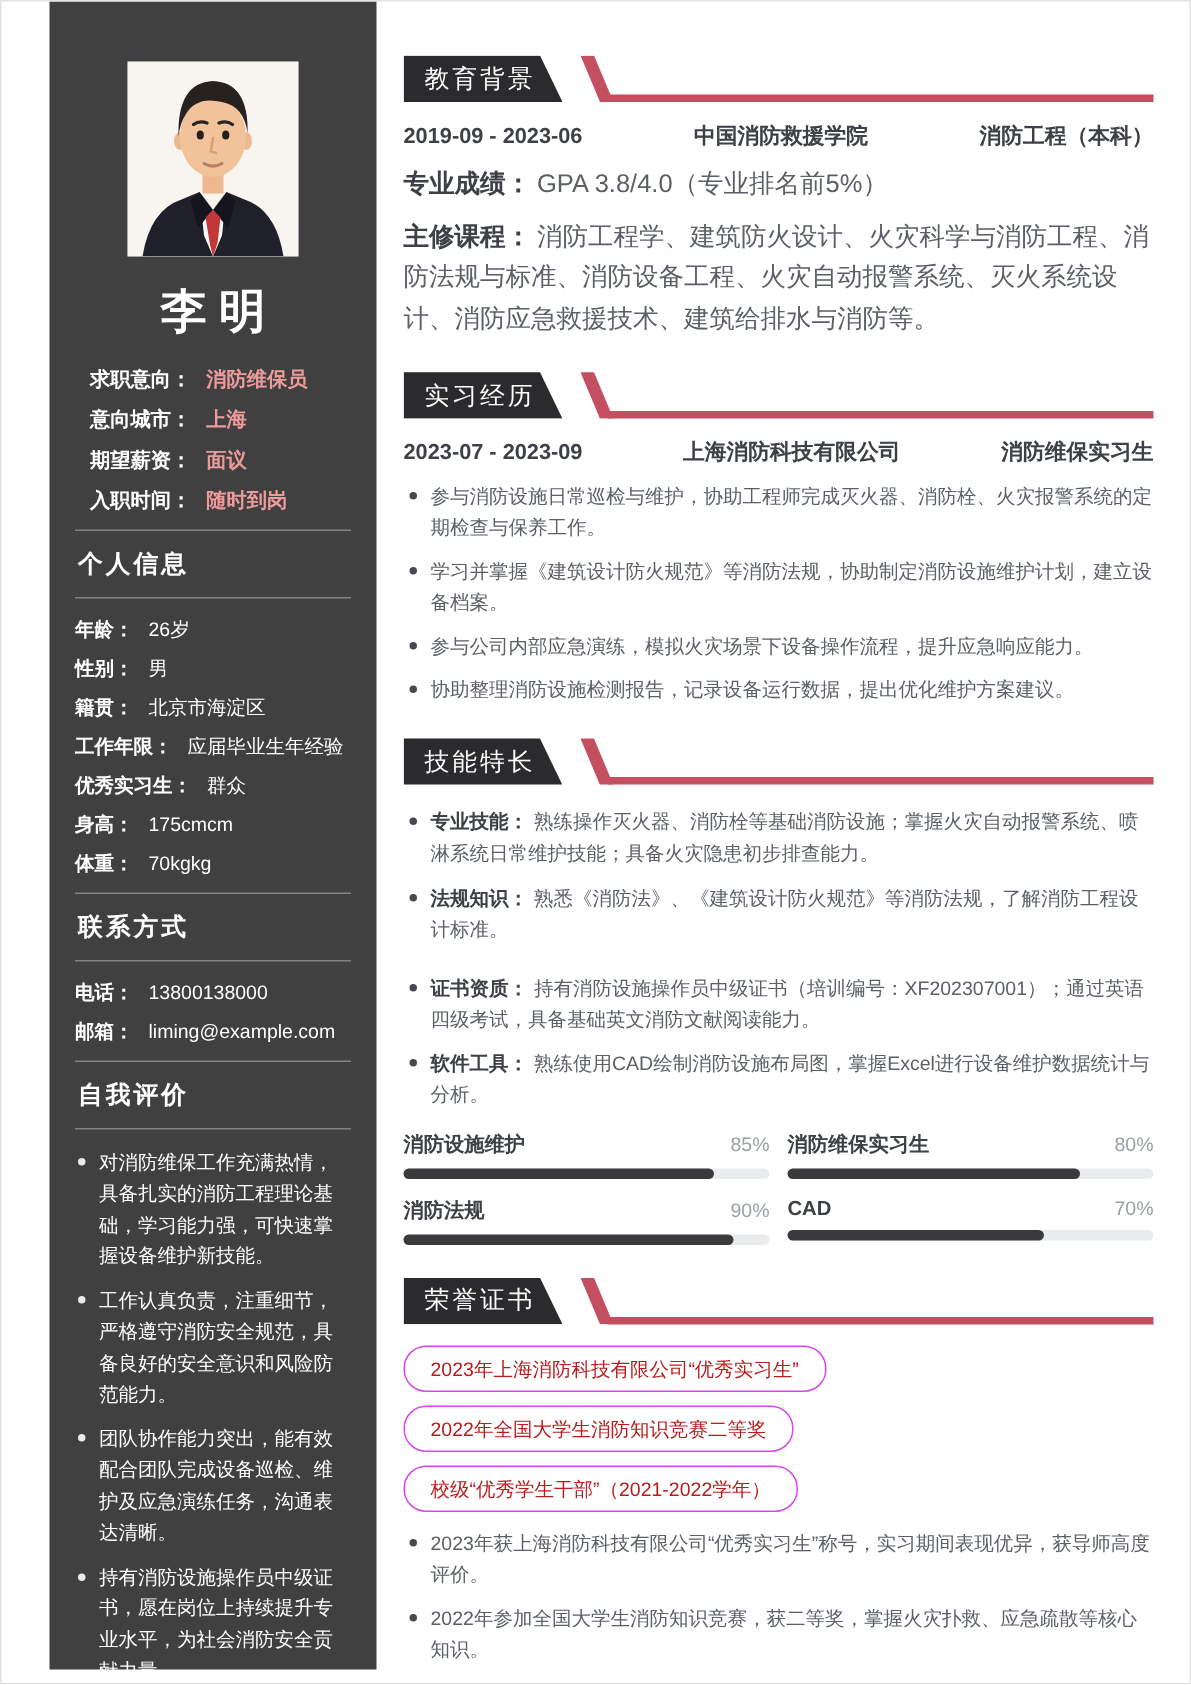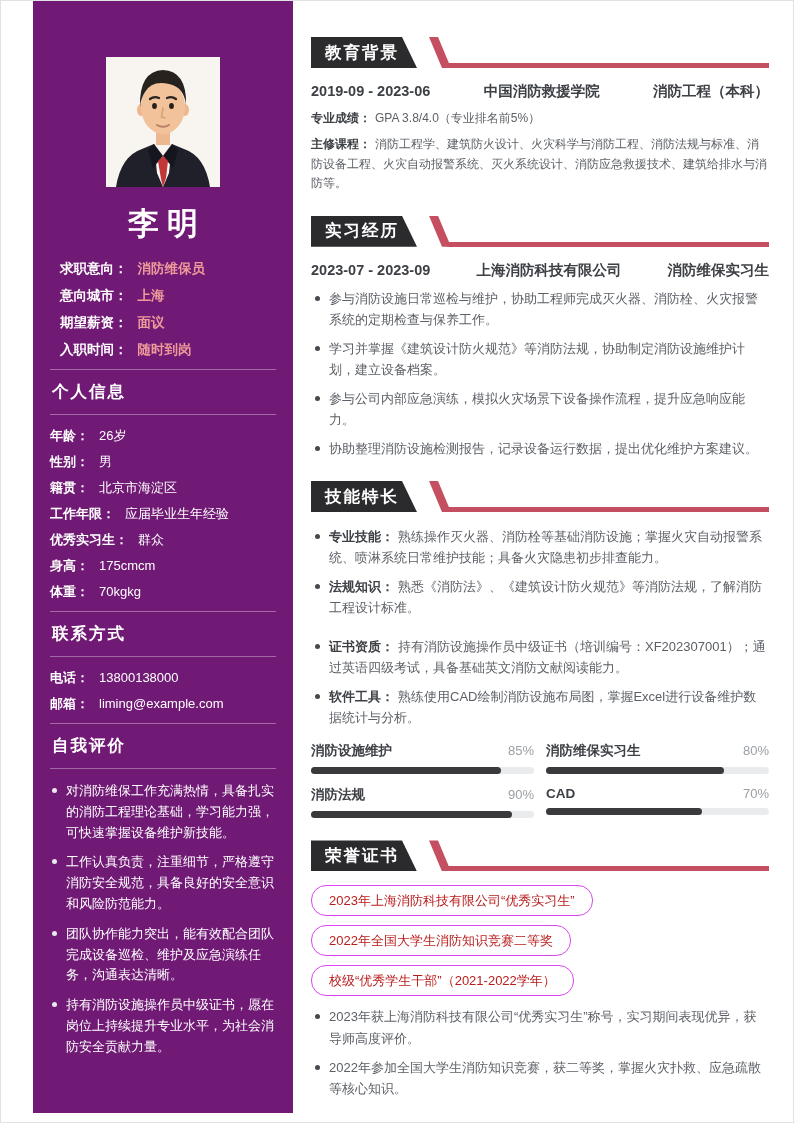--- a/index.html
+++ b/index.html
@@ -2,22 +2,22 @@
 <html><head>
 <meta charset="utf-8">
 <style>
   * { margin:0; padding:0; box-sizing:border-box; }
   html,body { background:#fff; }
   body { font-family:"Liberation Sans","DejaVu Sans",sans-serif; }
   .page { position:relative; width:794px; height:1123px; background:#fff;
           border:1px solid #e2e2e2; overflow:hidden; display:flex; }
 
   
-  .sidebar { width:260px; height:1112px; margin-left:32px; flex-shrink:0;
-             background:#701a75; color:#fff; padding:16px 17px; }
+  .sidebar { width:218px; height:1112px; margin-left:32px; flex-shrink:0;
+             background:#404040; color:#fff; padding:0 17px; }
   .photo { width:114px; height:130px; margin:40px auto 0; background:#f8f5f1;
            overflow:hidden; }
   .photo svg { display:block; }
   .name { text-align:center; font-size:31px; font-weight:700; letter-spacing:8px;
           margin:16px 0 14px; text-indent:8px; }
   .intent { margin:0 0 6px 10px; }
   .irow { display:flex; margin-bottom:8px; font-size:13.5px; line-height:19px;text-align:center; }
   .ilab { font-weight:700; margin-right:10px; white-space:nowrap; }
   .ival { font-weight:700; color:#ee9a9a; }
   .stitle { font-size:16.5px; font-weight:700; letter-spacing:2px;
@@ -30,30 +30,30 @@
   .selist li { position:relative; padding-left:16px; font-size:13px;
                line-height:1.6; margin-bottom:9px; }
   .selist li::before { content:''; position:absolute; left:2px; top:7px;
                width:5px; height:5px; border-radius:50%; background:#e8eaee; }
 
   
   .main { flex:1; padding:6px 24px 0 18px; overflow:hidden; }
   .sec-head { position:relative; height:31px; margin:22px 0 14px; }
   .sec-head.first { margin-top:30px; }
   .badge { position:absolute; left:0; top:0; height:31px; width:106px;
-           background:#2b2b2e; color:#fff; font-size:16.5px; font-weight:700;
+           background:#2b2b2e; color:#fff; font-size:16.5px; font-weight:400;
            letter-spacing:2px; display:flex; align-items:center; padding-left:14px;
            clip-path:polygon(0 0, calc(100% - 15px) 0, 100% 100%, 0 100%); }
   .diag { position:absolute; left:110px; top:0; width:30px; height:31px;
           background:#c44f60; clip-path:polygon(8px 0, 17px 0, 30px 100%, 21px 100%); }
   .hline { position:absolute; left:136px; right:0; bottom:0; height:5px;
            background:#c44f60; }
   .meta-row { display:flex; justify-content:space-between; font-size:14.5px;
               font-weight:700; color:#3d4045; margin:12px 0 8px; line-height:19px; }
-  .kv { font-size:12px; color:#5c6066; line-height:1.62; margin-bottom:7px; }
+  .kv { font-size:17px; color:#5c6066; line-height:1.62; margin-bottom:7px; }
   .kv b { color:#3d4045; margin-right:4px; }
   .blist { list-style:none; }
   .blist li { position:relative; padding-left:18px; font-size:13px; color:#5c6066;
               line-height:1.62; margin-bottom:8px; }
   .blist li::before { content:''; position:absolute; left:4px; top:8px;
               width:5px; height:5px; border-radius:50%; background:#46494d; }
   .blist li b { color:#3d4045; margin-right:4px; }
   .skills-list li:nth-child(3) { margin-top:18px; }
 
   .bars { display:grid; grid-template-columns:1fr 1fr; column-gap:26px;

